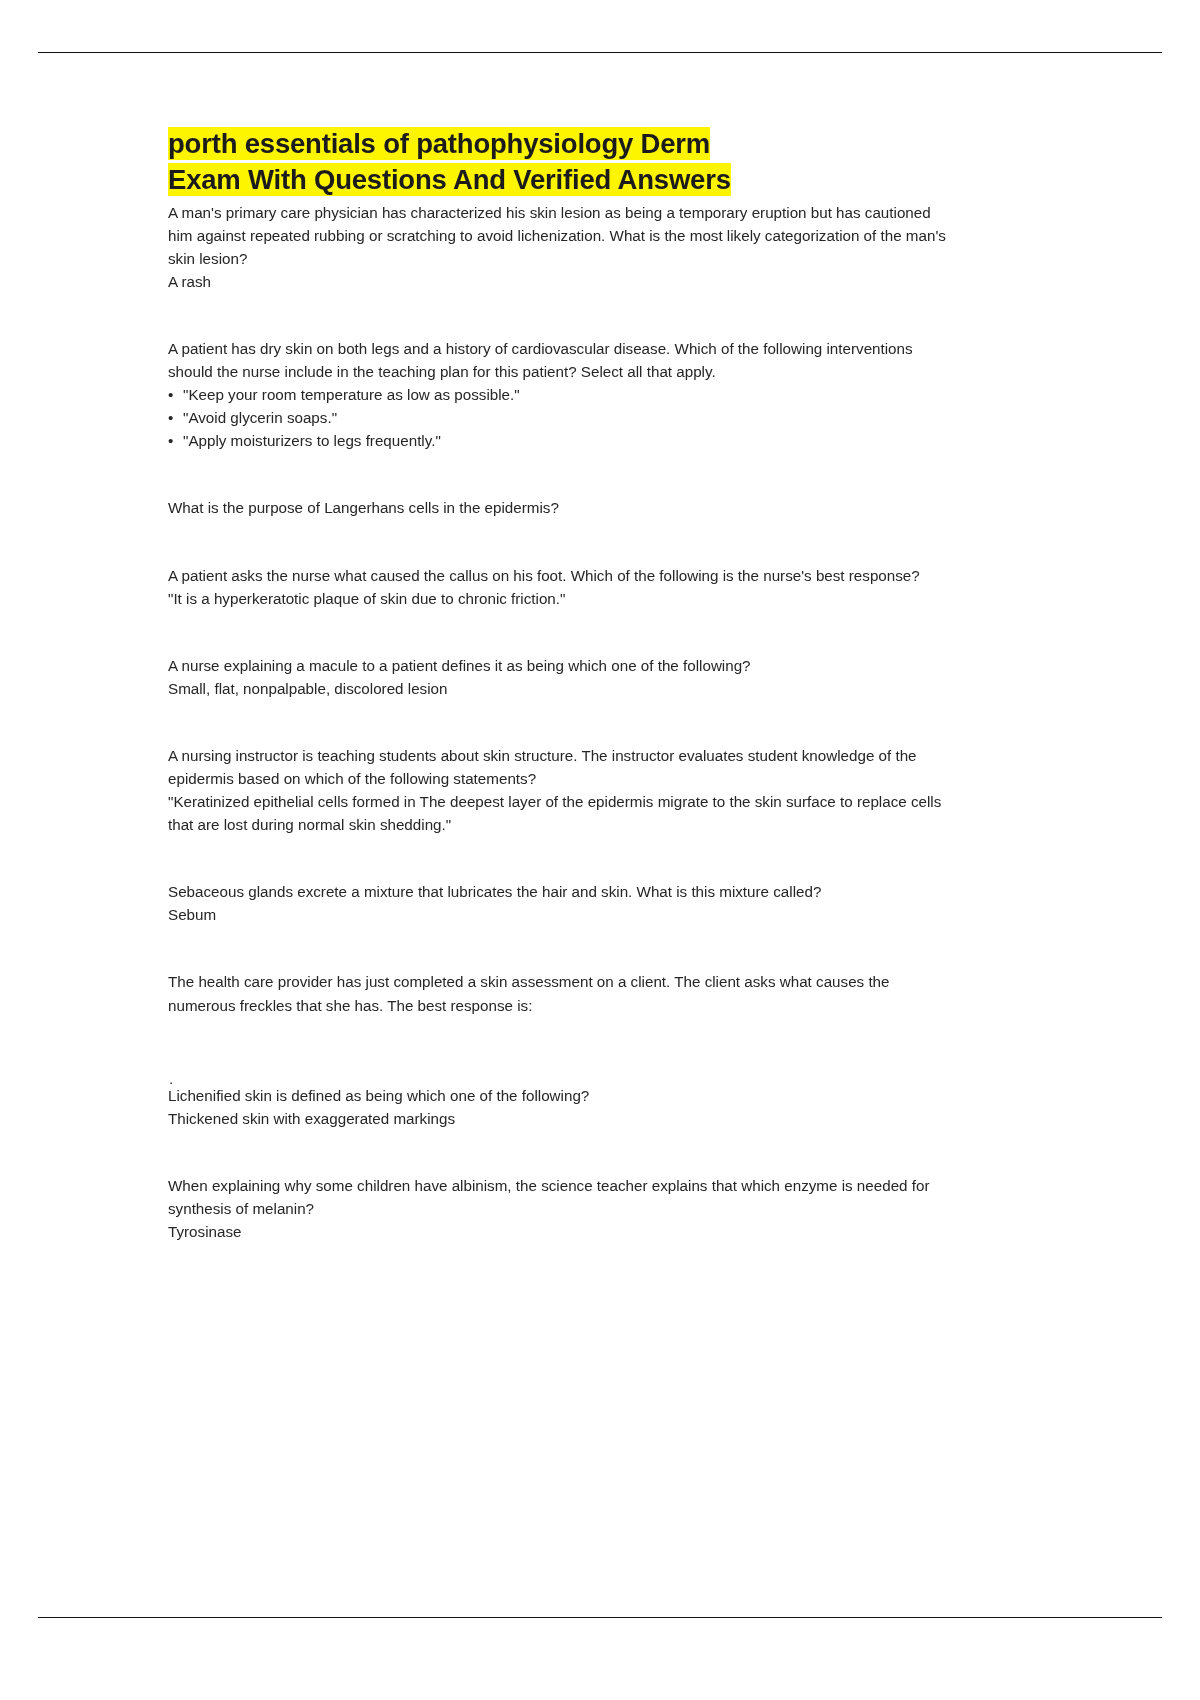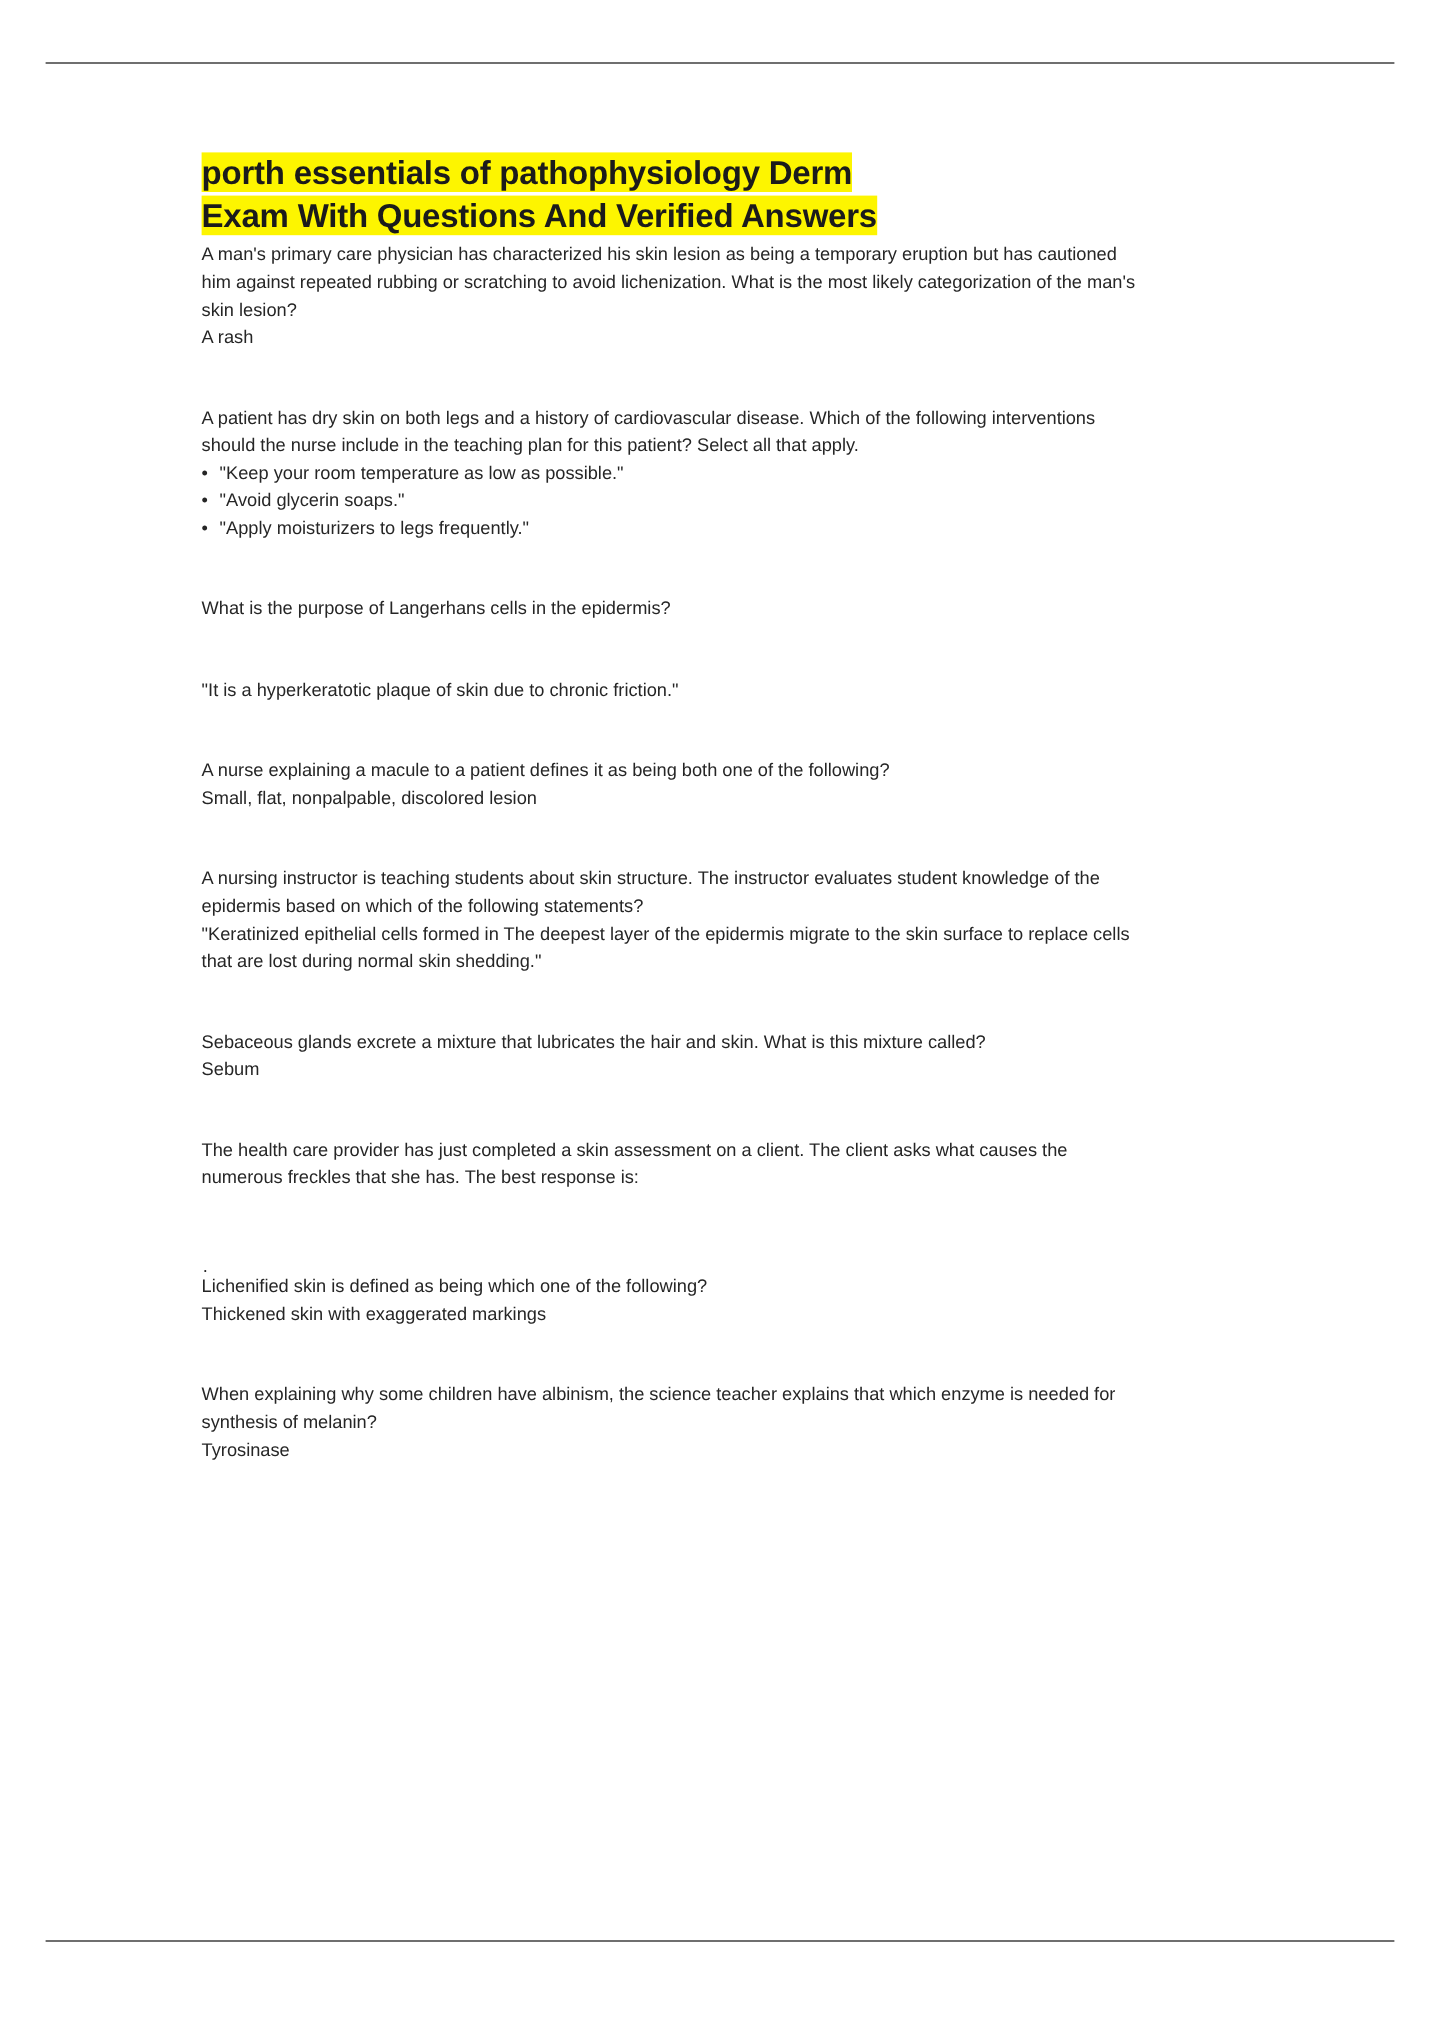--- a/index.html
+++ b/index.html
@@ -121,25 +121,26 @@
         <li>"Avoid glycerin soaps."</li>
         <li>"Apply moisturizers to legs frequently."</li>
       </ul>
     </div>
 
     <div class="qa-block">
       <p class="q">What is the purpose of Langerhans cells in the epidermis?</p>
     </div>
 
     <div class="qa-block">
+      <p class="q">A patient asks the nurse what caused the callus on his foot. Which of the following is the nurse's best response?</p>
       <p class="a">"It is a hyperkeratotic plaque of skin due to chronic friction."</p>
     </div>
 
     <div class="qa-block">
-      <p class="q">A nurse explaining a macule to a patient defines it as being both one of the following?</p>
+      <p class="q">A nurse explaining a macule to a patient defines it as being which one of the following?</p>
       <p class="a">Small, flat, nonpalpable, discolored lesion</p>
     </div>
 
     <div class="qa-block">
       <p class="q">A nursing instructor is teaching students about skin structure. The instructor evaluates student knowledge of the epidermis based on which of the following statements?</p>
       <p class="a">"Keratinized epithelial cells formed in The deepest layer of the epidermis migrate to the skin surface to replace cells that are lost during normal skin shedding."</p>
     </div>
 
     <div class="qa-block">
       <p class="q">Sebaceous glands excrete a mixture that lubricates the hair and skin. What is this mixture called?</p>

